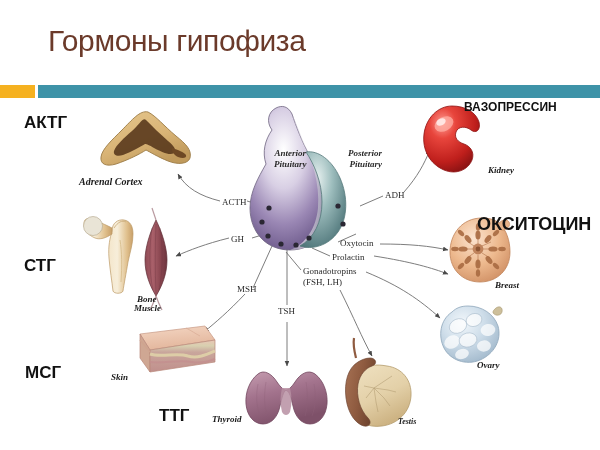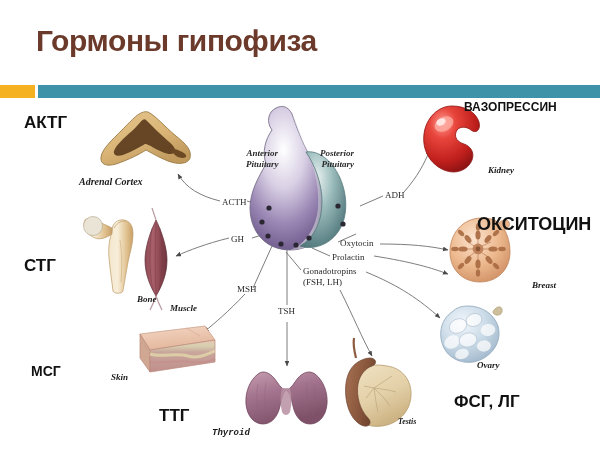--- a/index.html
+++ b/index.html
@@ -11,24 +11,24 @@
     position: relative;
     width: 600px;
     height: 450px;
     background: #ffffff;
     overflow: hidden;
     font-family: "Liberation Sans", sans-serif;
   }
   
   #title {
     position: absolute;
-    left: 36px;
+    left: 48px;
     top: 24px;
     font-size: 30px;
-    font-weight: bold;
+    font-weight: normal;
     color: #6b3a2a;
     letter-spacing: -0.4px;
     white-space: nowrap;
     text-align: center;
   }
   
   #bar-orange {
     position: absolute;
     left: 0px;
     top: 85px;
@@ -47,54 +47,54 @@
   
   .ru-label {
     position: absolute;
     font-family: "Liberation Sans", sans-serif;
     font-weight: bold;
     color: #111111;
     white-space: nowrap;
   }
   #lbl-aktg   { left: 24px;  top: 113px; font-size: 17px; }
   #lbl-stg    { left: 24px;  top: 256px; font-size: 17px; }
-  #lbl-msg    { left: 31px;  top: 363px; font-size: 14px; }
+  #lbl-msg    { left: 25px;  top: 363px; font-size: 17px; }
   #lbl-ttg    { left: 159px; top: 406px; font-size: 17px; }
   #lbl-vazo   { left: 464px; top: 100px; font-size: 12px; }
   #lbl-oksi   { left: 477px; top: 214px; font-size: 18px; }
   #lbl-fsglg  { left: 454px; top: 392px; font-size: 17px; }
 
   
   .en-cap {
     position: absolute;
     font-family: "Liberation Serif", serif;
     font-style: italic;
     font-weight: bold;
     color: #1a1a1a;
     white-space: nowrap;
   }
   #cap-adrenal { left: 79px;  top: 176px; font-size: 10px; }
   #cap-bone    { left: 93px;  top: 294px; font-size: 9px; margin-left: 44px; }
-  #cap-muscle  { left: 134px; top: 303px; font-size: 9px; margin-left: 36px; }
+  #cap-muscle  { left: 134px; top: 303px; font-size: 9px; }
   #cap-skin    { left: 111px; top: 372px; font-size: 9px; }
-  #cap-thyroid { left: 212px; top: 428px; font-size: 9px; font-family: Liberation Mono, monospace; }
+  #cap-thyroid { left: 212px; top: 414px; font-size: 9px; }
   #cap-testis  { left: 398px; top: 417px; font-size: 8px; }
   #cap-kidney  { left: 488px; top: 165px; font-size: 9px; }
-  #cap-breast  { left: 495px; top: 280px; font-size: 9px; margin-left: 37px; }
+  #cap-breast  { left: 495px; top: 280px; font-size: 9px; }
   #cap-ovary   { left: 477px; top: 360px; font-size: 9px; }
 
   
   .dg-label {
     position: absolute;
     font-family: "Liberation Serif", serif;
     color: #2a2a2a;
     white-space: nowrap;
     font-size: 9px;
   }
-  .dg-label.it { font-style: italic; font-weight: bold; }
+  .dg-label.it { font-style: italic; font-weight: bold; margin-left: 28px; }
   #dg-anterior  { left: 246px; top: 148px; text-align: center; line-height: 11px; }
   #dg-posterior { left: 320px; top: 148px; text-align: right; line-height: 11px; }
   #dg-acth      { left: 222px; top: 197px; }
   #dg-gh        { left: 231px; top: 234px; }
   #dg-msh       { left: 237px; top: 284px; }
   #dg-tsh       { left: 278px; top: 306px; }
   #dg-adh       { left: 385px; top: 190px; }
   #dg-oxytocin  { left: 340px; top: 238px; }
   #dg-prolactin { left: 332px; top: 252px; }
   #dg-gonado    { left: 303px; top: 266px; line-height: 11px; }
@@ -401,21 +401,20 @@
       </g>
     </g>
   </svg>
 
   <div class="ru-label" id="lbl-aktg">АКТГ</div>
   <div class="ru-label" id="lbl-stg">СТГ</div>
   <div class="ru-label" id="lbl-msg">МСГ</div>
   <div class="ru-label" id="lbl-ttg">ТТГ</div>
   <div class="ru-label" id="lbl-vazo">ВАЗОПРЕССИН</div>
   <div class="ru-label" id="lbl-oksi">ОКСИТОЦИН</div>
-  <div class="ru-label" id="lbl-fsglg">ФСГ, ЛГ</div>
 
   <div class="en-cap" id="cap-adrenal">Adrenal Cortex</div>
   <div class="en-cap" id="cap-bone">Bone</div>
   <div class="en-cap" id="cap-muscle">Muscle</div>
   <div class="en-cap" id="cap-skin">Skin</div>
   <div class="en-cap" id="cap-thyroid">Thyroid</div>
   <div class="en-cap" id="cap-testis">Testis</div>
   <div class="en-cap" id="cap-kidney">Kidney</div>
   <div class="en-cap" id="cap-breast">Breast</div>
   <div class="en-cap" id="cap-ovary">Ovary</div>

